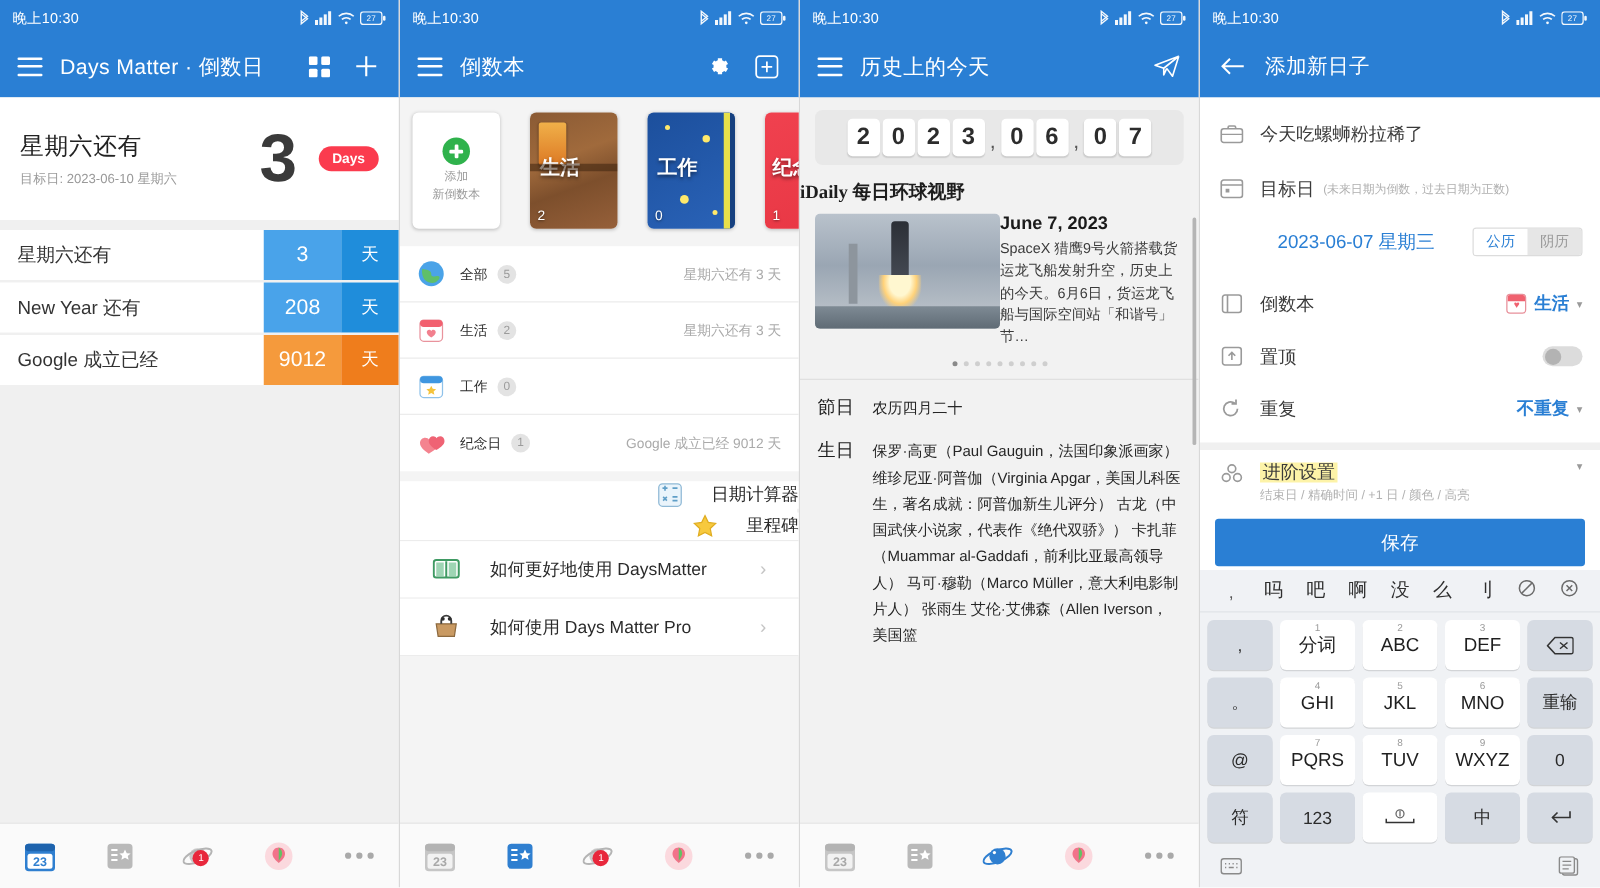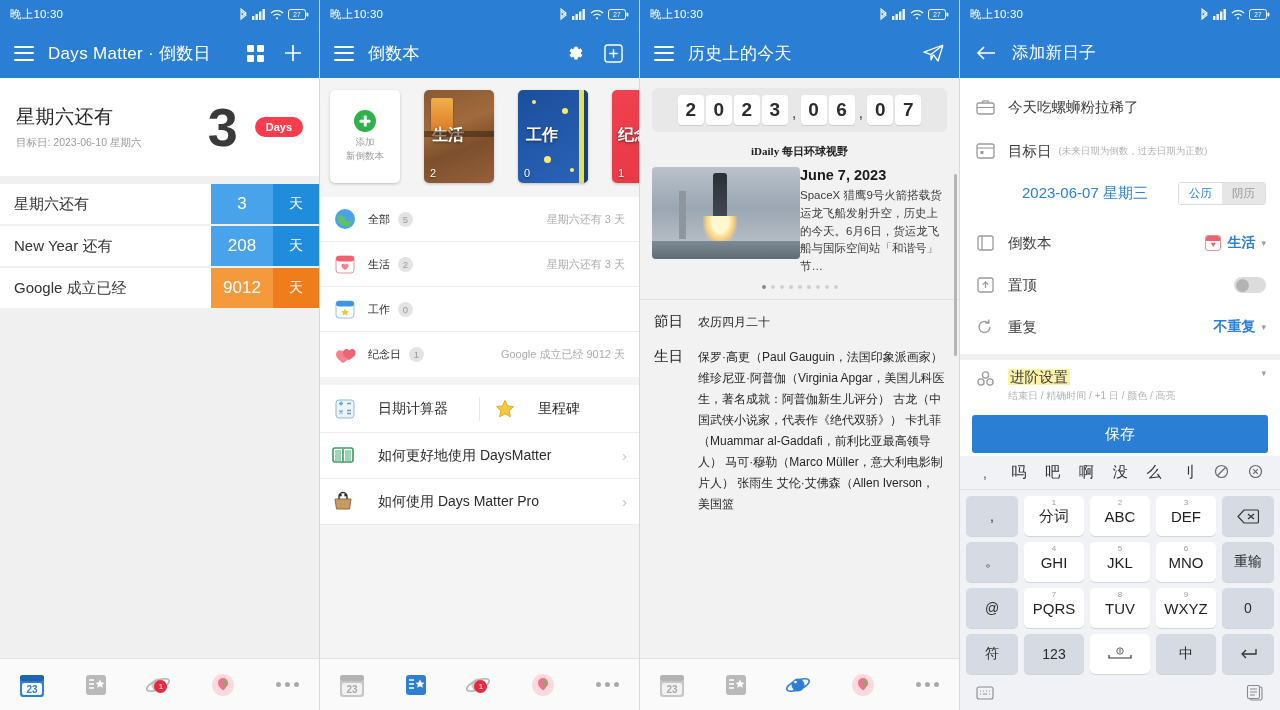--- a/index.html
+++ b/index.html
@@ -103,42 +103,42 @@
           border-bottom:1px solid #ececec; cursor:pointer; }
   .crow:last-child { border-bottom:none; }
   .cico { width:22px; height:22px; margin-right:12px; flex:none; position:relative; }
   .cname { font-size:11px; color:#2b2b2b; }
   .cbadge { margin-left:8px; width:15px; height:15px; border-radius:50%;
             background:#e3e3e3; color:#9b9b9b; font-size:9.5px;
             display:flex; align-items:center; justify-content:center; }
   .cright { margin-left:auto; font-size:11px; color:#aaa; }
 
   .toolsrow { background:#fff; margin-top:8px; height:48px; display:flex;
-              align-items:center; border-bottom:1px solid #ececec; }
+              align-items:flex-end; border-bottom:1px solid #ececec;flex-direction:column; }
   .tool { flex:1; display:flex; align-items:center; gap:10px; padding-left:14px;
           cursor:pointer; }
   .tool .tl { font-size:14px; color:#2b2b2b; }
   .sep { width:1px; height:24px; background:#e7e7e7; }
   .linkrow { background:#fff; height:46px; display:flex; align-items:center;
-             padding:0 12px; border-bottom:1px solid #ececec; cursor:pointer;justify-content:space-between; }
+             padding:0 26px; border-bottom:1px solid #ececec; cursor:pointer;justify-content:space-between; }
   .linkrow .lt { font-size:14px; color:#2b2b2b; margin-left:12px; }
   .chev { margin-left:auto; color:#c4c4c4; font-size:15px; }
 
   
   .p3-body { height:632px; background:#f2f2f2; position:relative; overflow:hidden; }
   .datestrip { background:#e8e8e8; margin:10px 12px 0 12px; border-radius:6px;
                display:flex; align-items:center; justify-content:center;
                gap:2px; padding:7px 4px; }
   .dcell { width:26px; height:30px; background:#fff; border-radius:4px;
            display:flex; align-items:center; justify-content:center;
            font-size:19px; font-weight:600; color:#2c2c2c;
            box-shadow:0 1px 1px rgba(0,0,0,.12); }
   .dsep { font-size:17px; color:#555; align-self:flex-end; padding:0 2px 2px 2px; }
-  .idaily-t { text-align:center; font-family:"Liberation Serif","DejaVu Serif",serif;
-              font-weight:700; font-size:11px; color:#1d1d1d; margin:12px 0 8px; }
+  .idaily-t { font-family:"Liberation Serif","DejaVu Serif",serif;
+              font-weight:700; font-size:15px; color:#1d1d1d; margin:12px 0 8px; }
   .newscard { display:flex; gap:0; padding:0 12px; }
   .newsimg { width:148px; height:92px; border-radius:4px; flex:none;
              background:linear-gradient(180deg,#b9c2cc 0%,#9aa6b3 45%,#c3c9cf 100%);
              position:relative; overflow:hidden; }
   .rocket { position:absolute; left:46%; top:6%; width:14px; height:62%;
             background:linear-gradient(180deg,#2b2f36,#4a5059); transform:translateX(-50%);
             border-radius:3px 3px 0 0; }
   .plume { position:absolute; left:46%; bottom:16%; width:34px; height:28px;
            transform:translateX(-50%);
            background:radial-gradient(ellipse at 50% 20%,#fff7d0 0 35%,#ffd27a 55%,rgba(255,210,122,0) 75%); }

